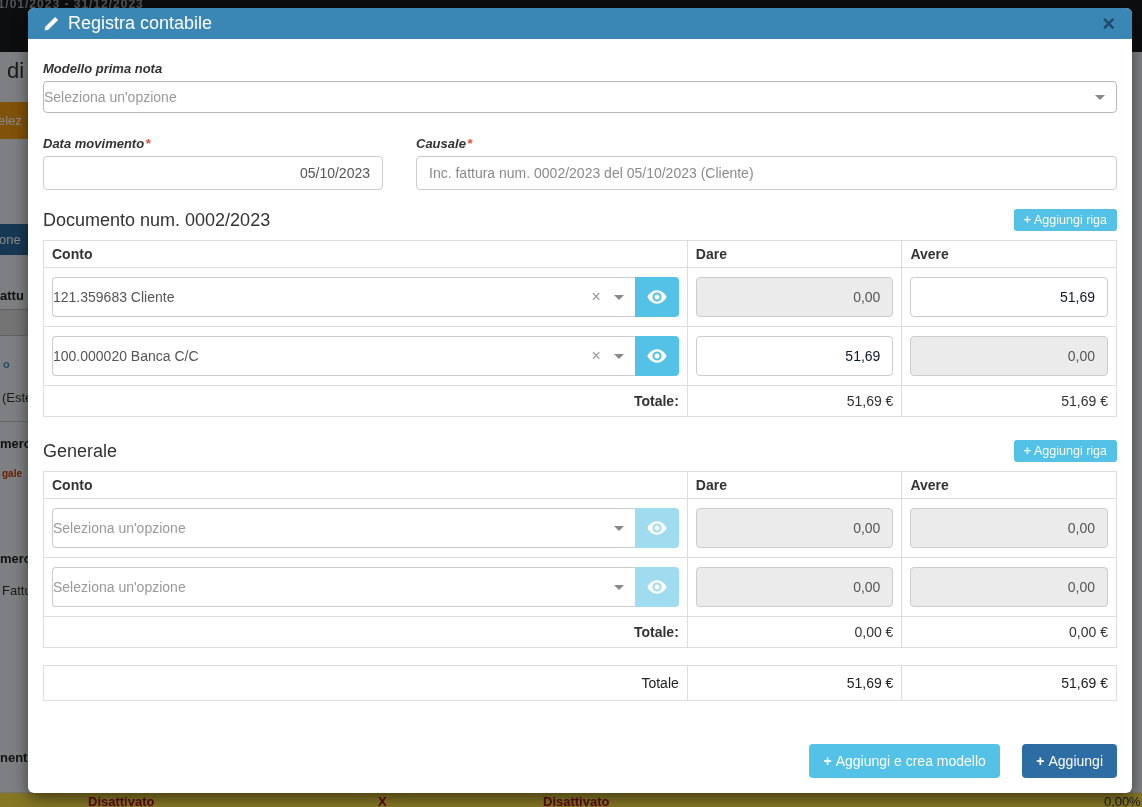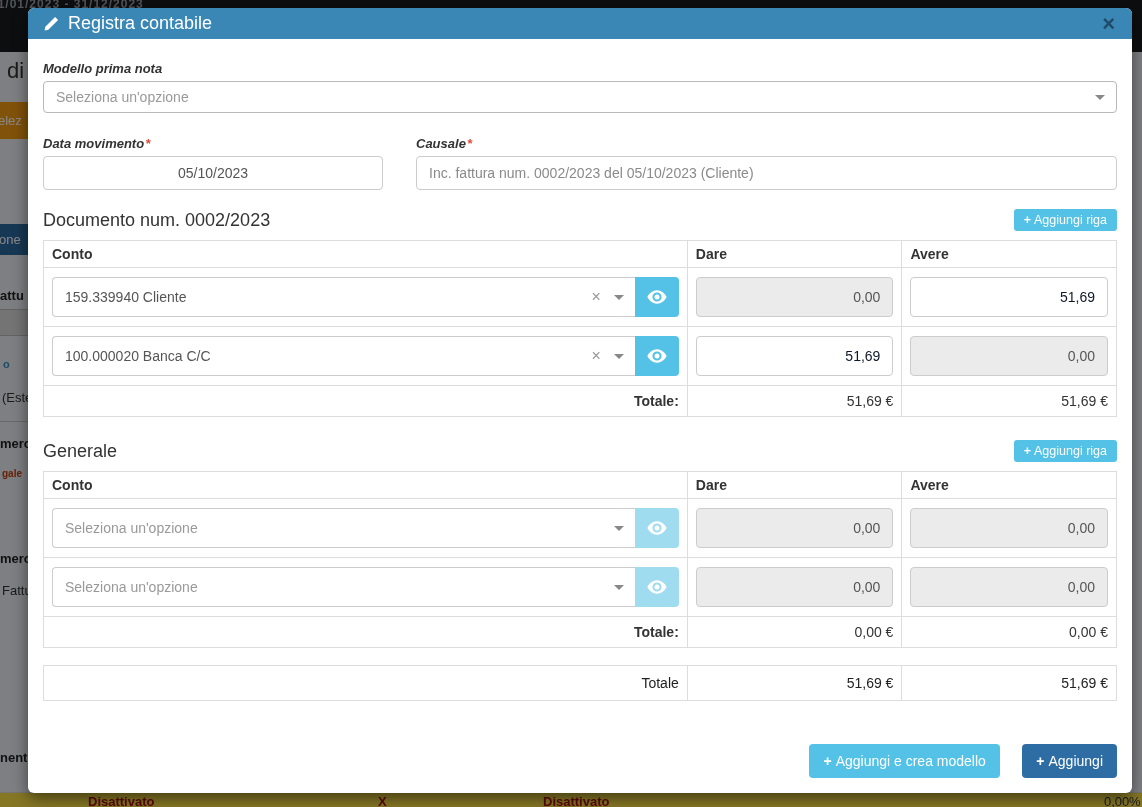--- a/index.html
+++ b/index.html
@@ -36,31 +36,31 @@
          box-shadow:0 5px 15px rgba(0,0,0,.5);display:flex;flex-direction:column;box-sizing:border-box;}
   .modal-header{background:#3a87b5;color:#fff;height:31px;border-radius:6px 6px 0 0;display:flex;align-items:center;padding:0 15px;flex:0 0 auto;}
   .modal-title{font-size:18px;font-weight:400;margin:0;display:flex;align-items:center;gap:9px;}
   .modal-title svg{display:block;}
   .close-btn{margin-left:auto;background:none;border:none;font-size:22px;font-weight:bold;color:rgba(0,0,10,0.45);cursor:pointer;line-height:1;padding:0 2px;}
   .modal-body{padding:14px 15px 0;flex:1;}
 
   .form-label{display:block;font-weight:bold;font-size:13px;color:#333;margin:8px 0 5px;font-style:italic;}
   .req{color:#dd4b39;margin-left:1px;}
 
-  .s2{position:relative;height:32px;border:1px solid #b9b9b9;border-radius:4px;background:#fff;display:flex;align-items:center;padding:0 30px 0 12px;font-size:14px;box-sizing:border-box;cursor:pointer;text-align:right;}
+  .s2{position:relative;height:32px;border:1px solid #b9b9b9;border-radius:4px;background:#fff;display:flex;align-items:center;padding:0 30px 0 0;font-size:14px;box-sizing:border-box;cursor:pointer;text-align:right;}
   .s2 .ph{color:#999;}
   .s2 .val{color:#555;}
   .caret{position:absolute;right:11px;top:50%;margin-top:-2px;width:0;height:0;border-left:5px solid transparent;border-right:5px solid transparent;border-top:5px solid #888;}
   .clear-x{position:absolute;right:34px;top:50%;transform:translateY(-50%);color:#999;font-size:16px;cursor:pointer;line-height:1;}
 
   .form-row{display:flex;gap:33px;margin:15px 0 19px;}
   .col-date{width:340px;flex:0 0 auto;}
   .col-causale{flex:1;}
   .txt{width:100%;height:34px;border:1px solid #ccc;border-radius:4px;font-size:14px;color:#555;padding:0 12px;box-sizing:border-box;font-family:"Liberation Sans",sans-serif;background:#fff;}
-  .txt.center{text-align:center;}
+  .txt.center{text-align:right;}
   .txt.muted{color:#8a8a8a;}
 
   .sec-head{display:flex;justify-content:space-between;align-items:center;margin:6px 0 9px;}
   .sec-title{font-size:18px;font-weight:400;color:#333;margin:0;}
   .btn-add{background:#54c2e6;color:#fff;border:none;border-radius:3px;font-size:12.5px;padding:4px 10px;cursor:pointer;font-family:"Liberation Sans",sans-serif;}
   .btn-add .plus{font-weight:bold;margin-right:3px;}
 
   table.grid{width:100%;border-collapse:collapse;table-layout:fixed;}
   .grid th,.grid td{border:1px solid #ddd;font-size:14px;color:#333;}
   .grid th{text-align:left;font-weight:bold;padding:5px 8px;}
@@ -161,21 +161,21 @@
         <tbody>
             <tr>
           <th>Conto</th>
           <th>Dare</th>
           <th>Avere</th>
         </tr>
         <tr>
           <td class="cell">
             <div class="grp">
               <div class="s2" style="padding-right:52px;">
-                <span class="val">159.339940 Cliente</span>
+                <span class="val">121.359683 Cliente</span>
                 <span class="clear-x">×</span>
                 <span class="caret"></span>
               </div>
               <button class="eye-btn">
                 <svg width="20" height="14" viewBox="0 0 24 16">
                       <path fill-rule="evenodd" d="M12 0C6 0 1.7 5.1 0.5 8 1.7 10.9 6 16 12 16s10.3-5.1 11.5-8C22.3 5.1 18 0 12 0zm0 13.5A5.5 5.5 0 1 1 12 2.5a5.5 5.5 0 0 1 0 11z" fill="#fff"></path>
                       <circle cx="12" cy="8" r="3" fill="#fff"></circle>
                     </svg>
               </button>
             </div>

